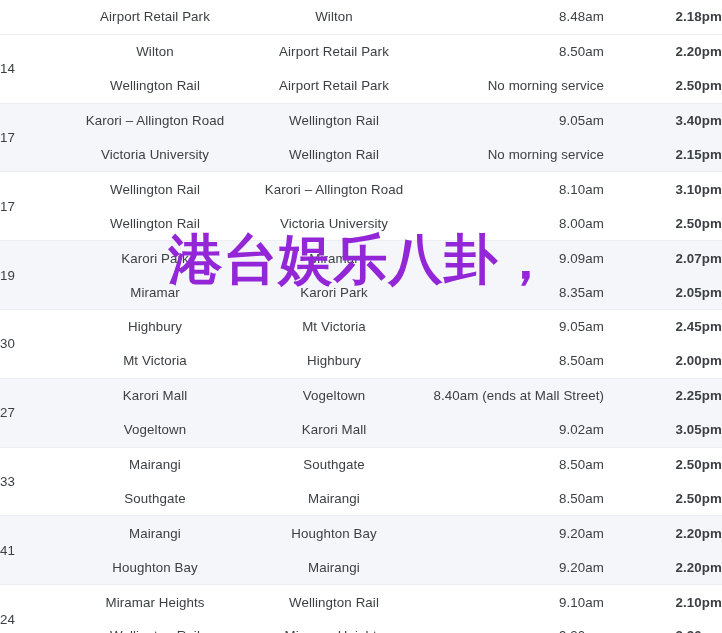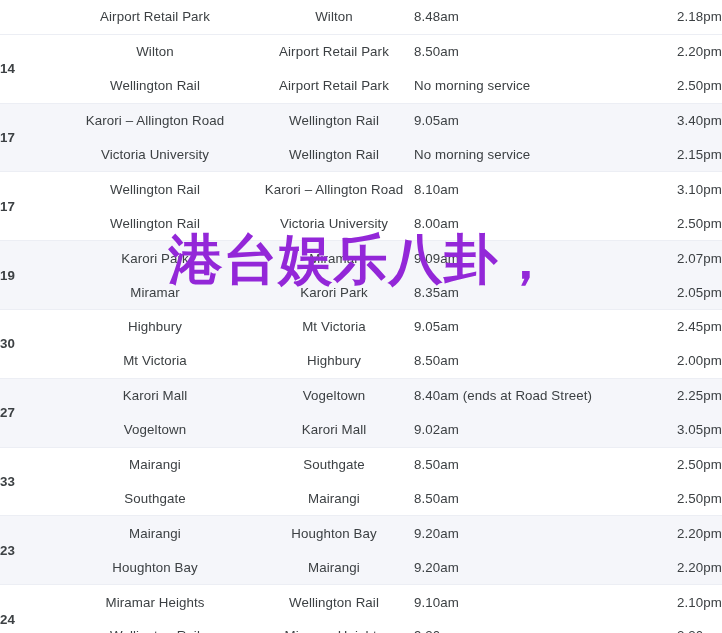--- a/index.html
+++ b/index.html
@@ -53,36 +53,37 @@
     vertical-align: middle;
     border: 0;
     font-size: 13.3px;
     color: #3c4043;
     letter-spacing: 0.1px;
   }
 
   td.route {
     text-align: left;
     padding-left: 7px;
-    font-weight: bold;
+    font-weight: normal;
     font-size: 13.5px;
     color: #3c4043;
   }
   td.from {
     text-align: center;
   }
   td.to {
     text-align: center;
   }
   td.am {
-    text-align: left;
+    text-align: right;
   }
   td.pm {
     text-align: right;
     padding-right: 10px;
+    font-weight: bold;
   }
 
   
   tbody.group + tbody.group tr:first-child td {
     border-top: 1px solid #eceef4;
   }
 
   
   .watermark {
     position: absolute;
@@ -212,21 +213,21 @@
             <td class="to">Highbury</td>
             <td class="am">8.50am</td>
             <td class="pm">2.00pm</td>
           </tr>
         </tbody>
         <tbody class="group shaded">
           <tr>
             <td class="route" rowspan="2">27</td>
             <td class="from">Karori Mall</td>
             <td class="to">Vogeltown</td>
-            <td class="am">8.40am (ends at Road Street)</td>
+            <td class="am">8.40am (ends at Mall Street)</td>
             <td class="pm">2.25pm</td>
           </tr>
           <tr>
             <td class="from">Vogeltown</td>
             <td class="to">Karori Mall</td>
             <td class="am">9.02am</td>
             <td class="pm">3.05pm</td>
           </tr>
         </tbody>
         <tbody class="group plain">
@@ -239,21 +240,21 @@
           </tr>
           <tr>
             <td class="from">Southgate</td>
             <td class="to">Mairangi</td>
             <td class="am">8.50am</td>
             <td class="pm">2.50pm</td>
           </tr>
         </tbody>
         <tbody class="group shaded">
           <tr>
-            <td class="route" rowspan="2">23</td>
+            <td class="route" rowspan="2">41</td>
             <td class="from">Mairangi</td>
             <td class="to">Houghton Bay</td>
             <td class="am">9.20am</td>
             <td class="pm">2.20pm</td>
           </tr>
           <tr>
             <td class="from">Houghton Bay</td>
             <td class="to">Mairangi</td>
             <td class="am">9.20am</td>
             <td class="pm">2.20pm</td>

